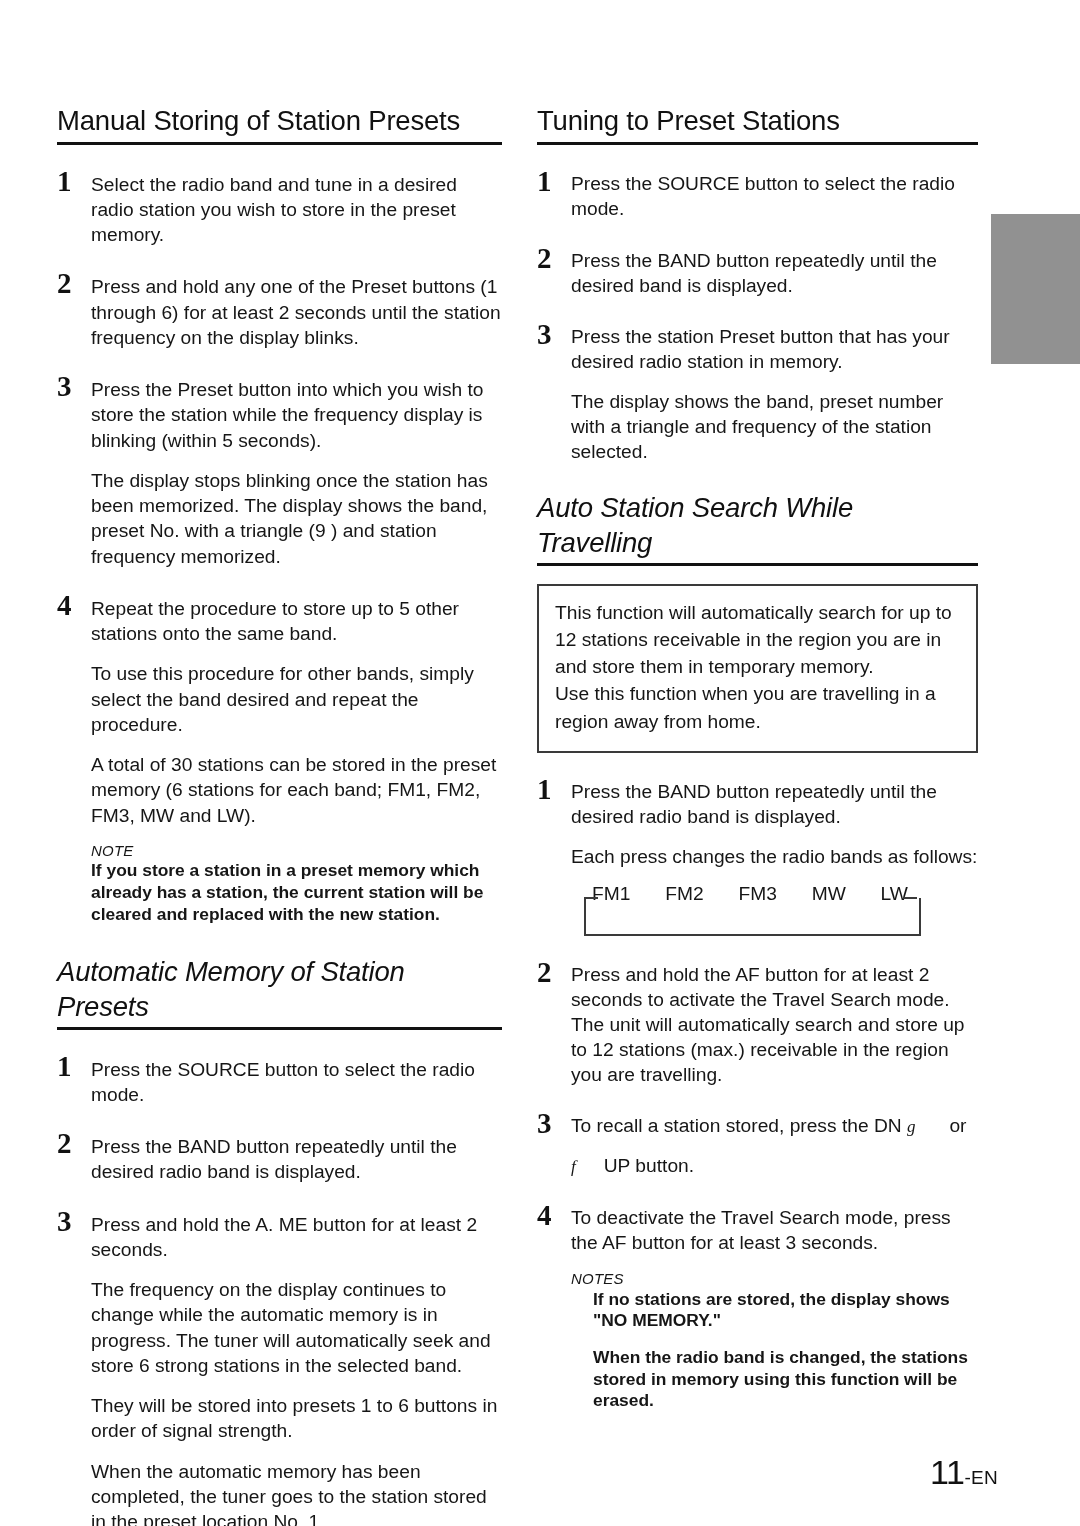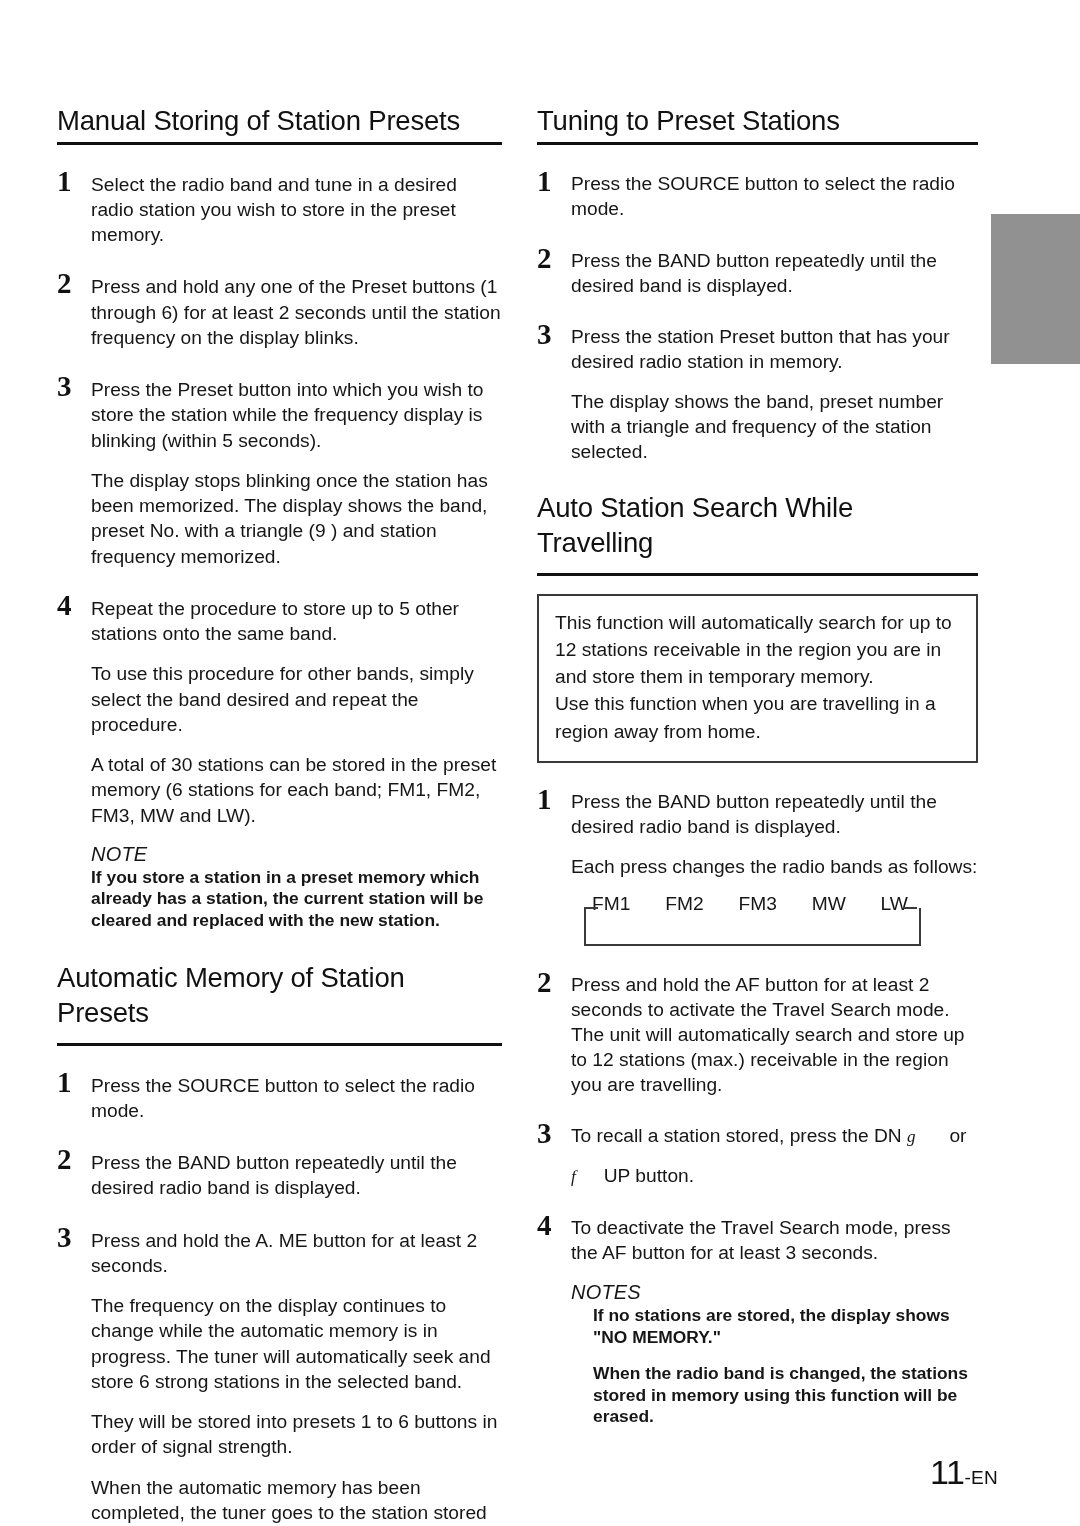--- a/index.html
+++ b/index.html
@@ -43,21 +43,21 @@
   .heading {
     font-size: 27.5px;
     font-weight: 400;
     line-height: 1.26;
     letter-spacing: -0.2px;
     margin: 0;
     padding: 0 0 3px 0;
     border-bottom: 3px solid #111;
     color: #111;
   }
-  .heading.two-line { padding-bottom: 12px; }
+  .heading.two-line { padding-bottom: 2px; font-style: italic; }
 
   
   .step {
     display: flex;
     margin-top: 21px;
   }
   .step .num {
     flex: 0 0 34px;
     font-family: "Liberation Serif", serif;
     font-weight: bold;
@@ -82,21 +82,21 @@
   
   .note {
     margin-top: 14px;
     font-size: 17.4px;
     line-height: 1.24;
     color: #161616;
   }
   .note .note-title {
     font-style: italic;
     font-weight: 400;
-    font-size: 20px;
+    font-size: 15px;
     letter-spacing: 0.2px;
   }
   .note .note-body { margin: 0; font-weight: bold; }
   .note.indented .note-body { padding-left: 22px; }
 
   
   .callout {
     margin-top: 18px;
     border: 2px solid #3a3a3a;
     padding: 13px 16px 16px 16px;

